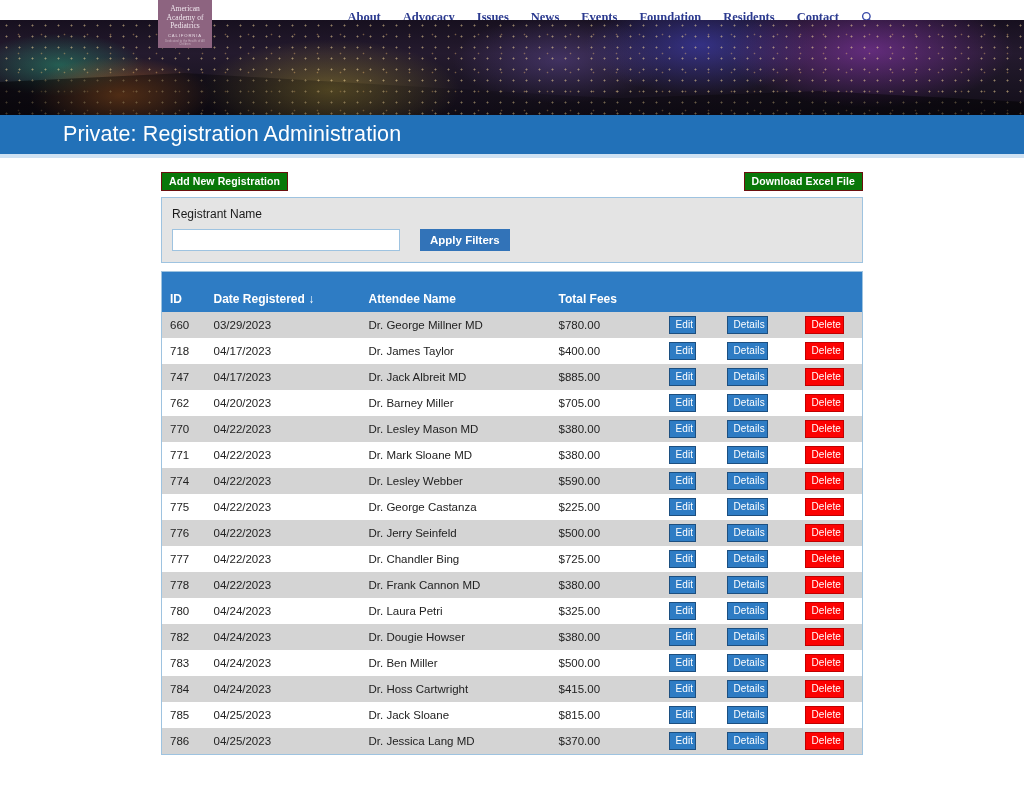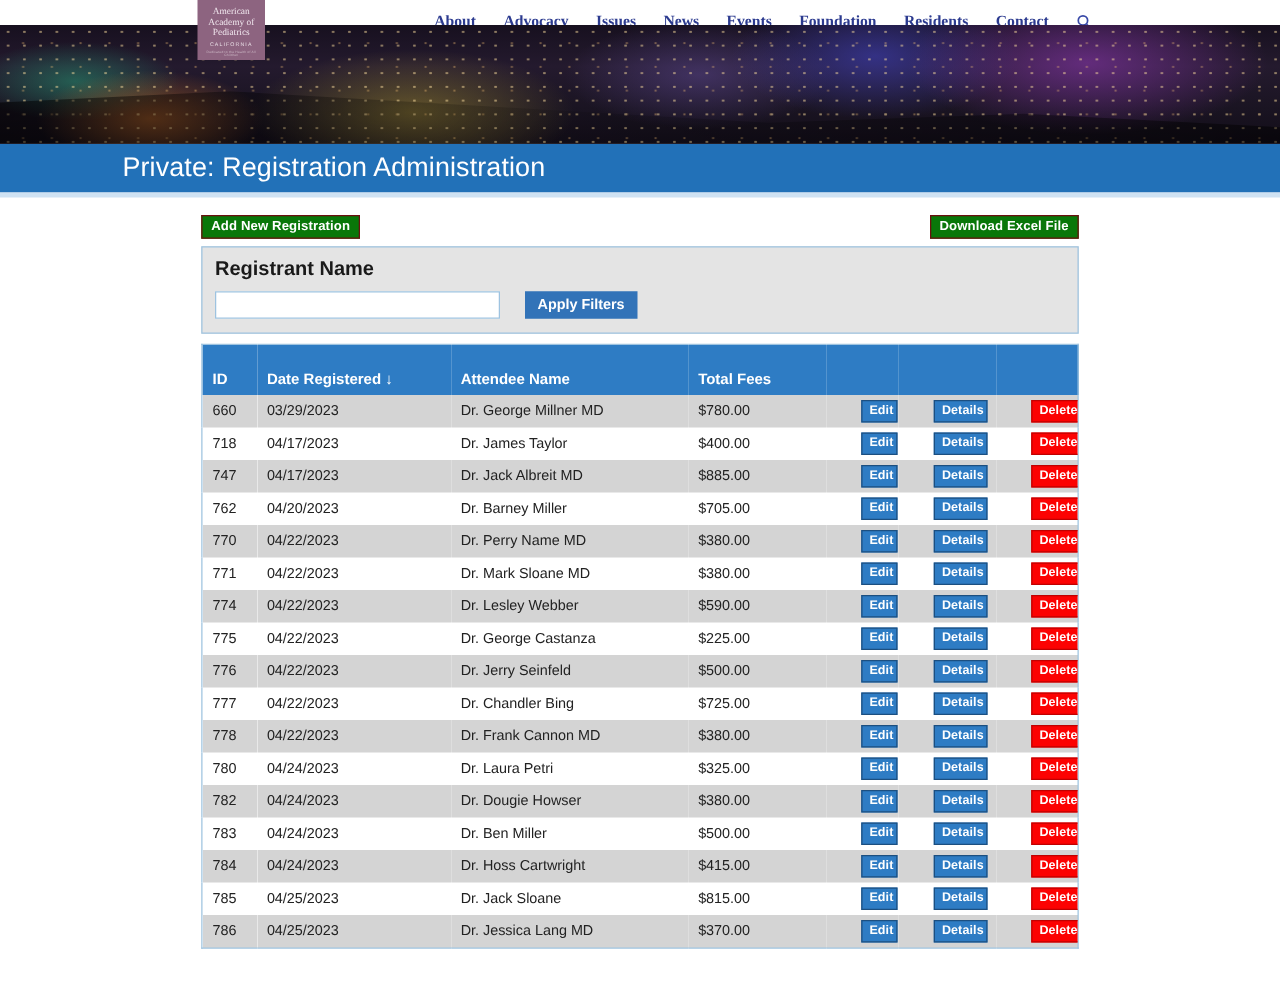--- a/index.html
+++ b/index.html
@@ -85,21 +85,21 @@
     background: linear-gradient(105deg, rgba(0,0,0,.55), rgba(0,0,0,.1) 45%, rgba(0,0,0,.5));
     clip-path: polygon(0 45%, 18% 30%, 38% 50%, 60% 72%, 80% 60%, 100% 78%, 100% 100%, 0 100%);
   }
 
   
   .banner {
     height: 39px;
     background: #2271b8;
     display: flex;
     align-items: center;
-    padding-left: 98px;
+    padding-left: 63px;
   }
   .banner h1 {
     margin: 0;
     color: #ffffff;
     font-size: 21.5px;
     font-weight: normal;
     letter-spacing: .1px;
   }
   .banner-underline { height: 4px; background: #cfe2f3; }
 
@@ -126,22 +126,22 @@
     cursor: pointer;
     letter-spacing: .1px;
   }
 
   .filterbox {
     background: #e4e4e4;
     border: 1px solid #9ec3e0;
     padding: 9px 10px 11px 10px;
   }
   .filter-label {
-    font-size: 16px;
-    font-weight: bold;
+    font-size: 12px;
+    font-weight: normal;
     color: #1a1a1a;
     margin-bottom: 8px;
   }
   .filter-row { display: flex; align-items: stretch; gap: 20px; }
   .filter-input {
     width: 228px;
     height: 22px;
     border: 1px solid #9ec3e0;
     background: #ffffff;
     font-size: 11px;
@@ -187,32 +187,31 @@
   }
   table.reg tbody tr:nth-child(odd) { background: #d4d4d4; }
   table.reg tbody tr:nth-child(even) { background: #ffffff; }
 
   .c-id     { width: 44px; }
   .c-date   { width: 155px; }
   .c-name   { width: 190px; }
   .c-fees   { width: 110px; }
   .c-edit   { width: 58px; }
   .c-det    { width: 78px; }
-  .c-del    { width: auto; text-align: right; }
+  .c-del    { width: auto; }
 
   .act {
     display: inline-block;
     font-size: 10px;
-    font-weight: bold;
+    font-weight: normal;
     line-height: 11px;
     padding: 2px 2px 3px 6px;
     text-decoration: none;
     cursor: pointer;
     letter-spacing: .1px;
-    margin-left: 20px;
   }
   .act-edit, .act-details {
     background: #2e7cc4;
     color: #ffffff;
     border: 1px solid #1c4f80;
   }
   .act-delete {
     background: #fc0202;
     color: #ffffff;
     border: 1px solid #c00000;
@@ -320,21 +319,21 @@
             <td class="c-date">04/20/2023</td>
             <td class="c-name">Dr. Barney Miller</td>
             <td class="c-fees">$705.00</td>
             <td class="c-edit"><a href="#" class="act act-edit">Edit</a></td>
             <td class="c-det"><a href="#" class="act act-details">Details</a></td>
             <td class="c-del"><a href="#" class="act act-delete">Delete</a></td>
           </tr>
           <tr>
             <td class="c-id">770</td>
             <td class="c-date">04/22/2023</td>
-            <td class="c-name">Dr. Perry Name MD</td>
+            <td class="c-name">Dr. Lesley Mason MD</td>
             <td class="c-fees">$380.00</td>
             <td class="c-edit"><a href="#" class="act act-edit">Edit</a></td>
             <td class="c-det"><a href="#" class="act act-details">Details</a></td>
             <td class="c-del"><a href="#" class="act act-delete">Delete</a></td>
           </tr>
           <tr>
             <td class="c-id">771</td>
             <td class="c-date">04/22/2023</td>
             <td class="c-name">Dr. Mark Sloane MD</td>
             <td class="c-fees">$380.00</td>

